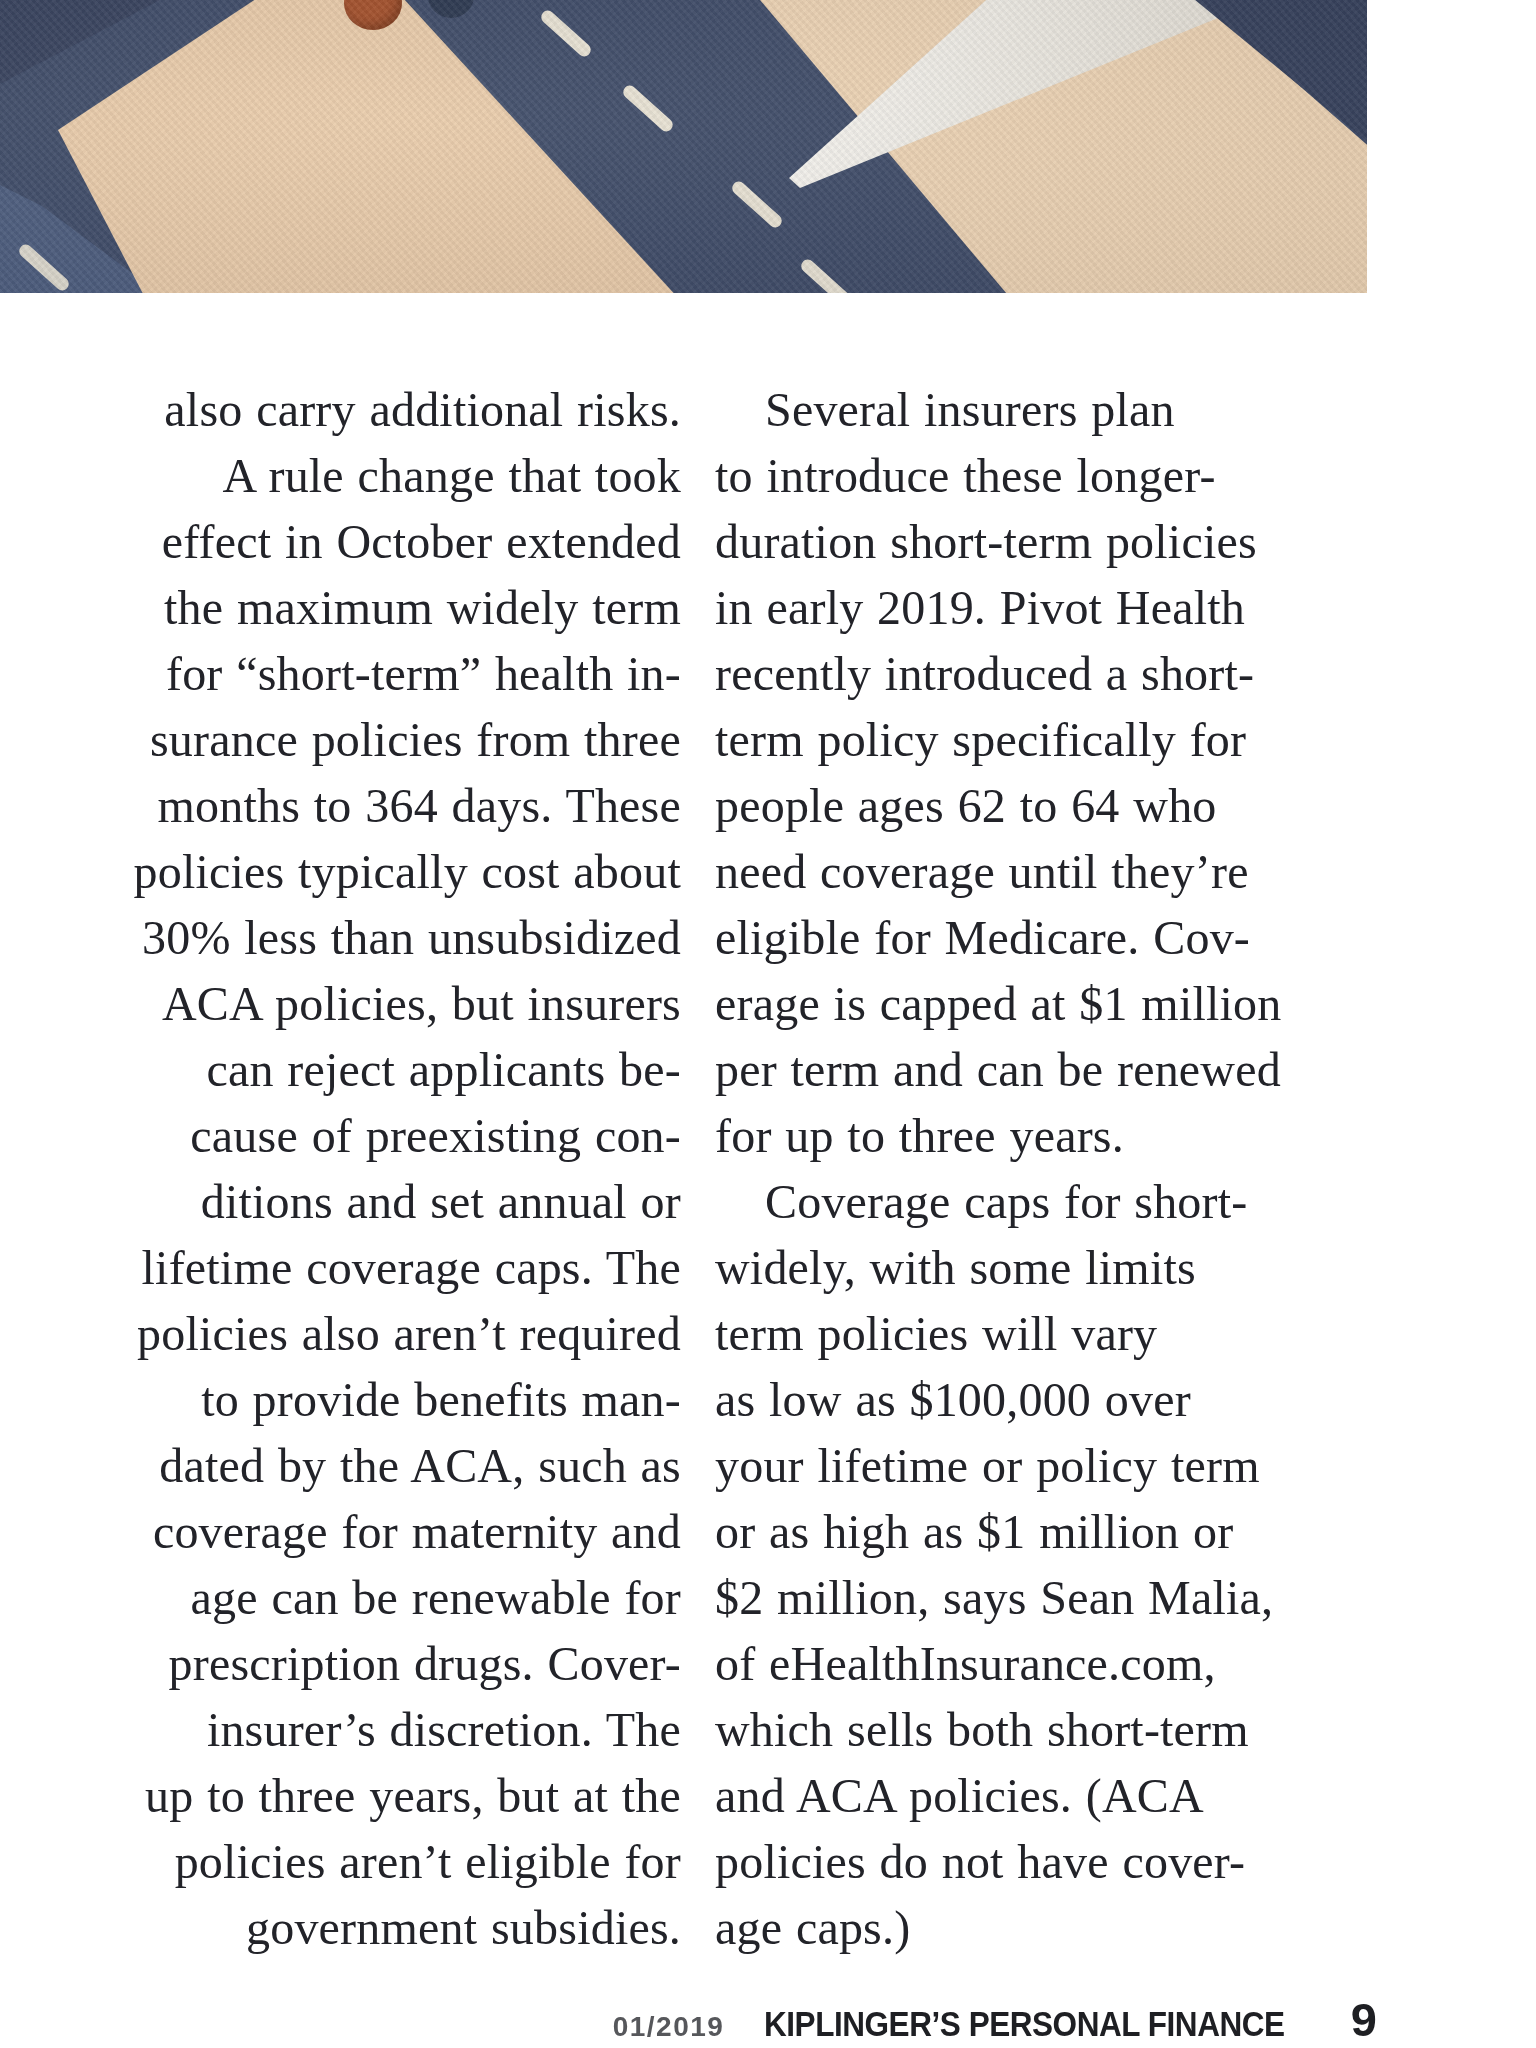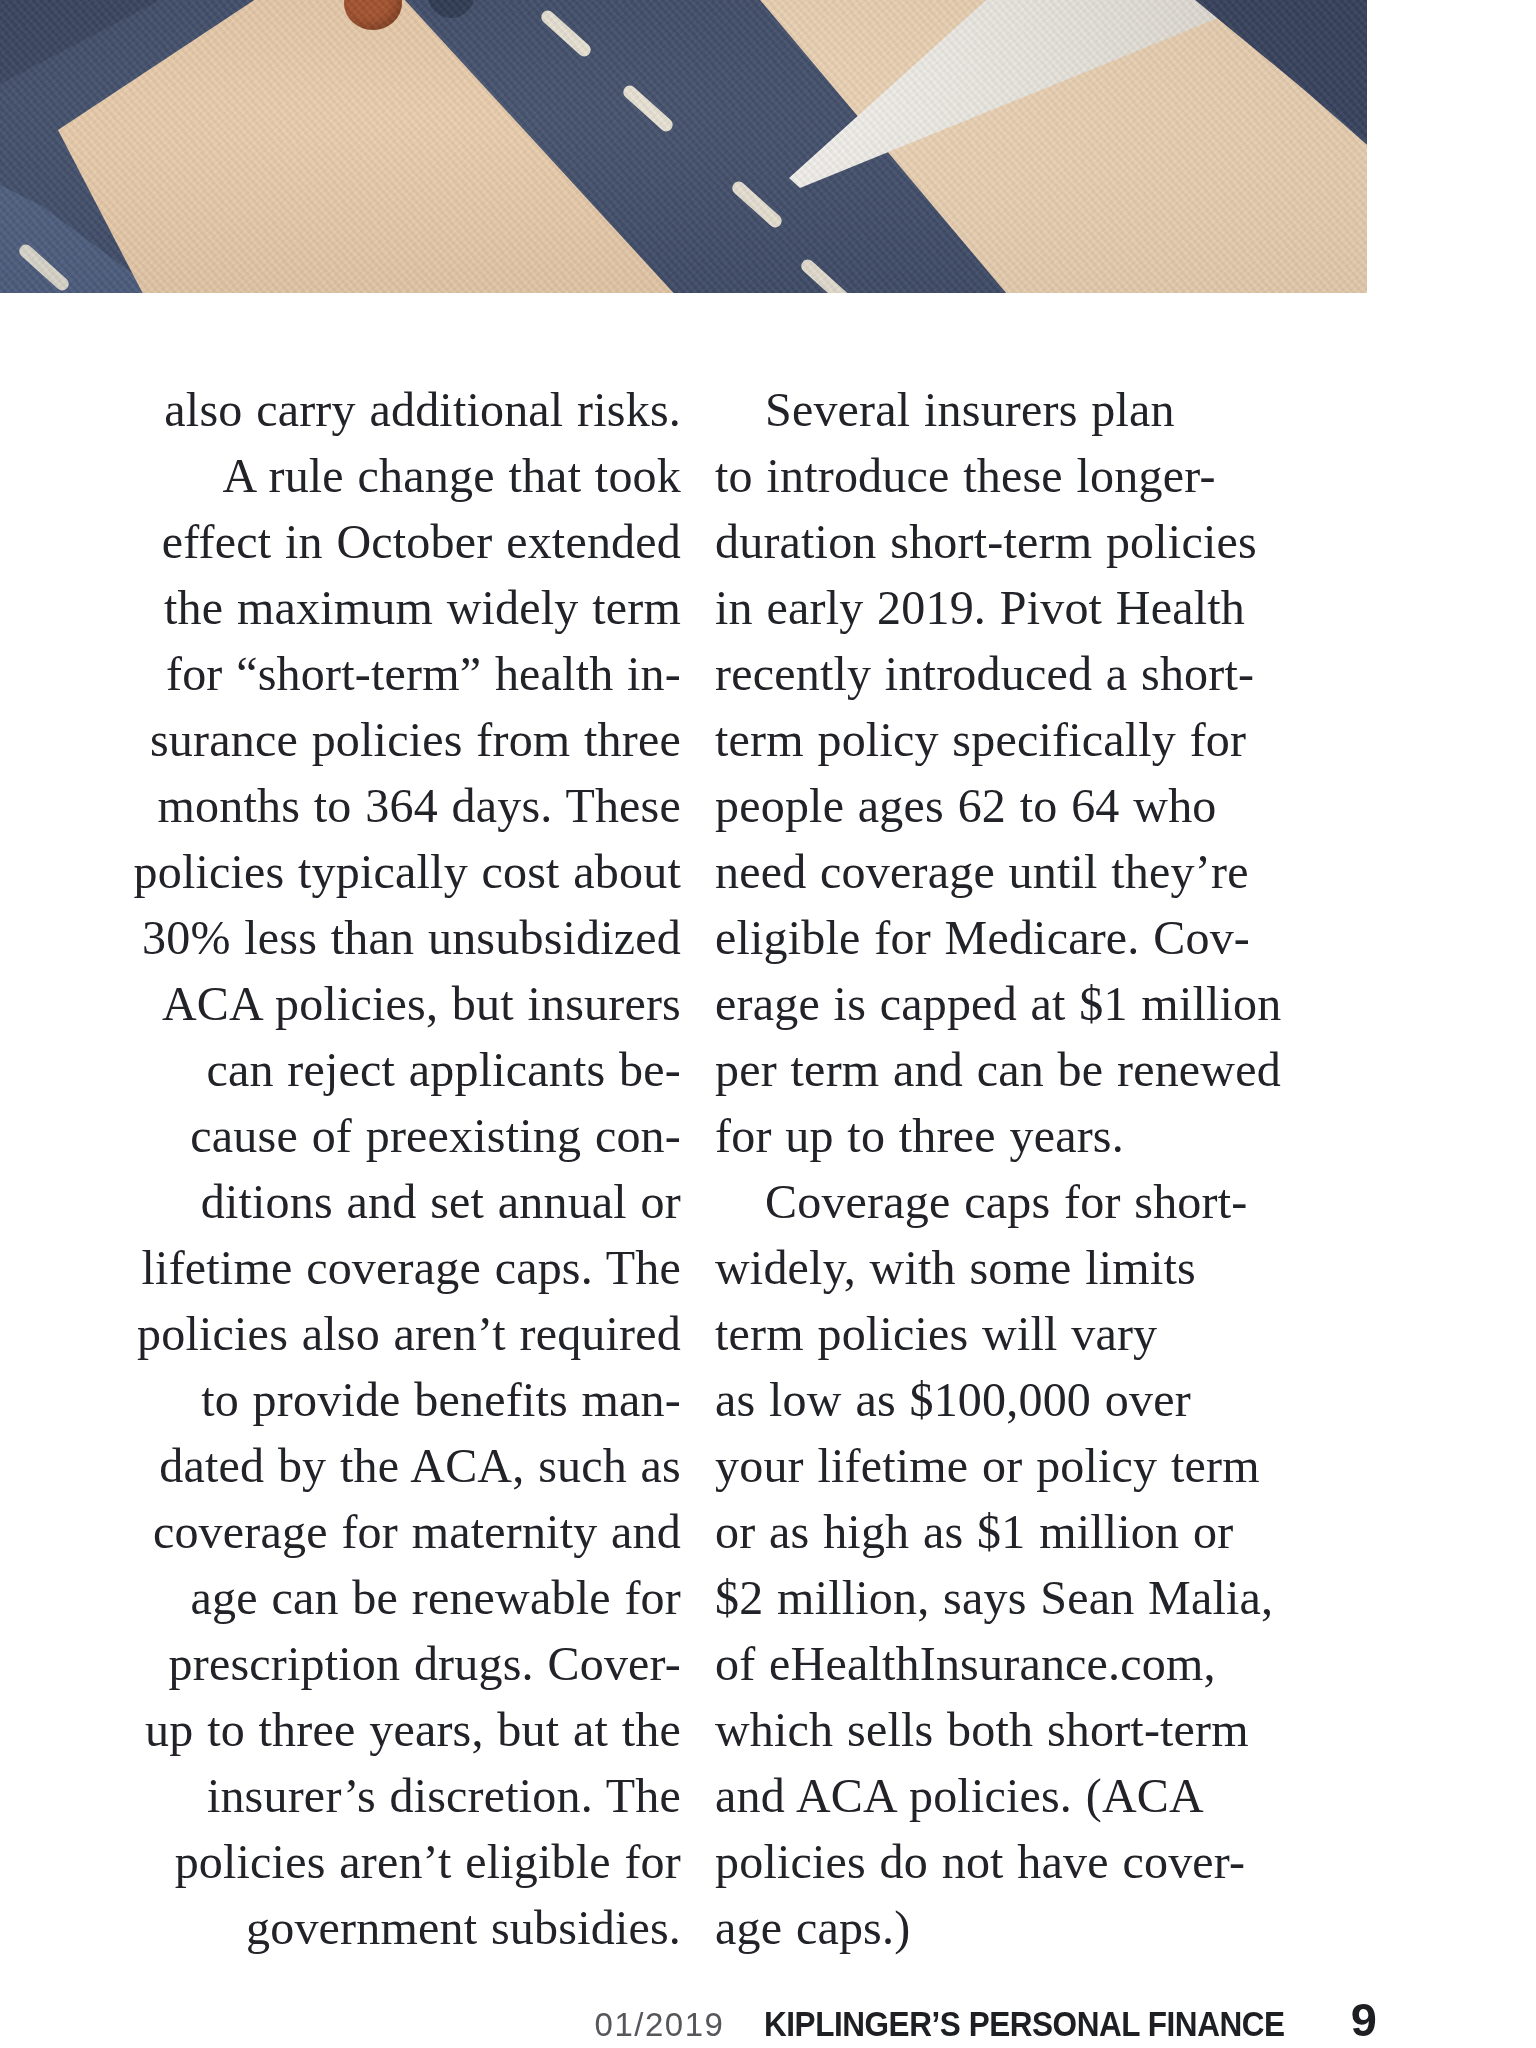--- a/index.html
+++ b/index.html
@@ -63,21 +63,21 @@
   .col-right{left:715px;width:662px;}
   .col .line{white-space:nowrap;}
   .col .line.indent{padding-left:50px;}
   
   .footer{
     position:absolute;top:1992px;right:159px;
     display:flex;align-items:baseline;
     font-family:"Liberation Sans","DejaVu Sans",sans-serif;
   }
   .footer .issue{
-    font-size:33px;color:var(--footer-muted,#56575b);letter-spacing:1.5px;font-weight:400;
+    font-size:28px;color:var(--footer-muted,#56575b);letter-spacing:1.5px;font-weight:700;
   }
   .footer .pub{
     font-size:35px;font-weight:700;color:var(--footer-dark,#1e1f23);
     letter-spacing:-.5px;margin-left:40px;
     display:inline-block;transform:scaleX(.9);transform-origin:left bottom;
   }
   .footer .pagenum{
     font-size:47px;font-weight:700;color:var(--footer-dark,#1e1f23);margin-left:8px;
   }
 </style>
@@ -117,22 +117,22 @@
       <div class="line">can reject applicants be-</div>
       <div class="line">cause of preexisting con-</div>
       <div class="line">ditions and set annual or</div>
       <div class="line">lifetime coverage caps. The</div>
       <div class="line">policies also aren’t required</div>
       <div class="line">to provide benefits man-</div>
       <div class="line">dated by the ACA, such as</div>
       <div class="line">coverage for maternity and</div>
       <div class="line">age can be renewable for</div>
       <div class="line">prescription drugs. Cover-</div>
+      <div class="line">insurer’s discretion. The</div>
       <div class="line">up to three years, but at the</div>
-      <div class="line">insurer’s discretion. The</div>
       <div class="line">policies aren’t eligible for</div>
       <div class="line">government subsidies.</div>
     </div>
 
   <div class="col col-right">
       <div class="line indent">Several insurers plan</div>
       <div class="line">to introduce these longer-</div>
       <div class="line">duration short-term policies</div>
       <div class="line">in early 2019. Pivot Health</div>
       <div class="line">recently introduced a short-</div>

